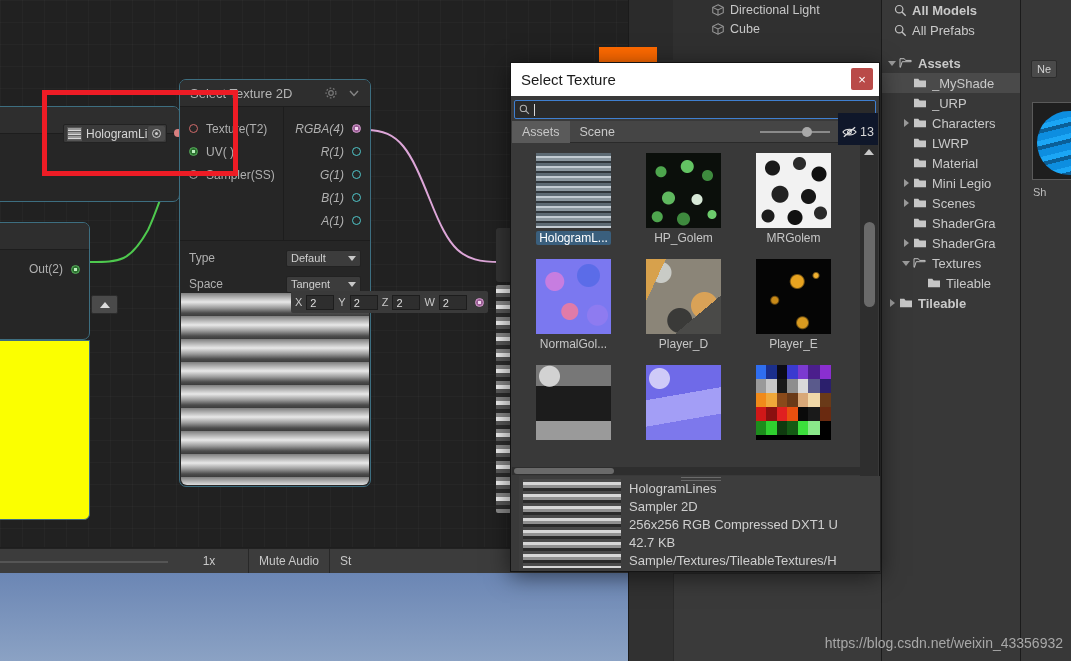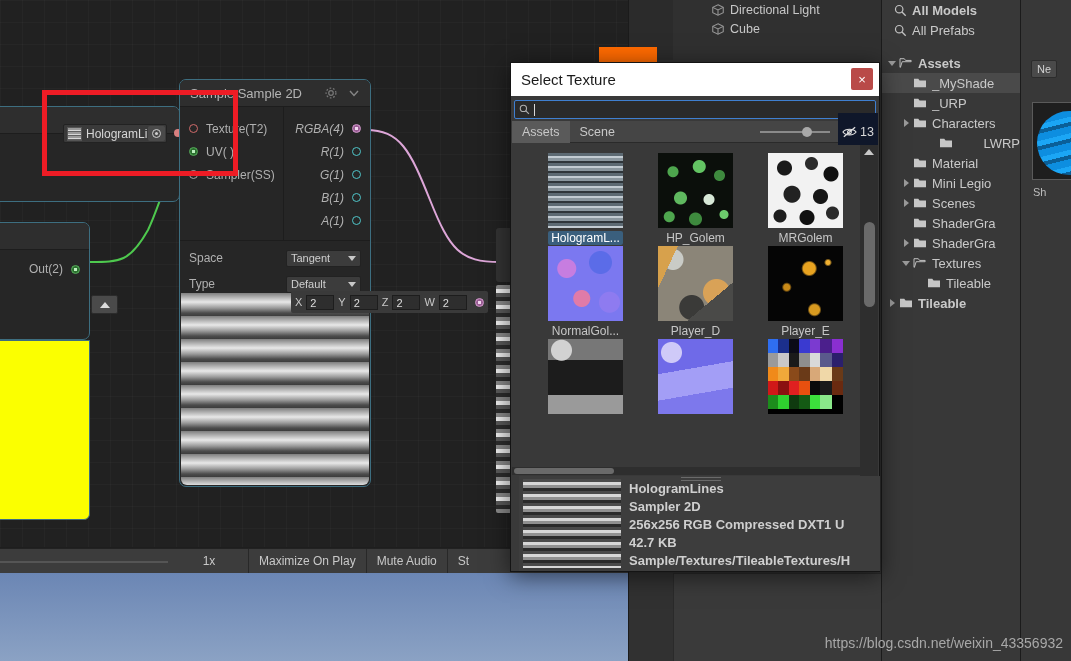--- a/index.html
+++ b/index.html
@@ -261,21 +261,21 @@
   .zoom-ctl .knob { position: absolute; left: 42px; top: -4px; width: 10px; height: 10px; border-radius: 50%; background: #a8a8a8; }
   .hidden-badge {
     margin-left: 8px; height: 37px; background: #0f172a; display:flex; align-items:center;
     padding: 0 4px; font-size: 12.5px; color: #d8d8d8; gap: 3px;
   }
 
   .grid-area {
     position: absolute; left: 1px; top: 82px; right: 19px; height: 400px;
     background: #393939; overflow: hidden;
   }
-  .grid-inner { display: flex; flex-wrap: wrap; padding: 8px 0 0 24px; gap: 1px 35px; margin-left: 12px; }
+  .grid-inner { display: flex; flex-wrap: wrap; padding: 8px 0 0 24px; gap: 14px 35px; }
   .tile { width: 75px; }
   .tile .thumb { width: 75px; height: 75px; }
   .tile .cap {
     margin-top: 3px; font-size: 12px; color: #c6c6c6; text-align: center;
     white-space: nowrap; overflow: hidden; text-overflow: clip;
   }
   .tile.selected .cap { background: #3a5f7d; color: #fff; border-radius: 2px; }
 
   .th-holo { background: repeating-linear-gradient(to bottom, #5d6a73 0 3px, #c3ccd3 3px 5px, #8b979f 5px 8px, #2f363b 8px 10px); }
   .th-hp {
@@ -364,21 +364,21 @@
   .dsb-thumb { position: absolute; left: 4px; top: 77px; width: 11px; height: 85px; background: #6a6a6a; border-radius: 6px; }
 
   .dlg-info {
     position: absolute; left: 8px; bottom: 0; width: 361px; height: 95px;
     background: #3d3d3d;
   }
   .info-thumb {
     position: absolute; left: 4px; top: 3px; width: 98px; height: 89px;
     background: repeating-linear-gradient(to bottom, #4a4a4a 0 3px, #d6d6d6 3px 6px, #909090 6px 9px, #2a2a2a 9px 12px);
   }
-  .info-lines { position: absolute; left: 110px; top: 4px; right: 4px; font-weight: bold; }
+  .info-lines { position: absolute; left: 110px; top: 4px; right: 4px; }
   .info-lines div { font-size: 13px; color: #cfcfcf; line-height: 18px; white-space: nowrap; overflow: hidden; }
   .info-grip {
     position: absolute; left: 45%; top: 1px; width: 40px; height: 4px;
     border-top: 1px solid #6a6a6a; border-bottom: 1px solid #6a6a6a;
   }
 
   .h-scroll {
     position: absolute; left: 1px; bottom: 96px; right: 19px; height: 8px; background: #2e2e2e;
   }
   .h-scroll .thumb { position:absolute; left:2px; top:1px; width:100px; height:6px; background:#6a6a6a; border-radius:3px;}
@@ -433,21 +433,21 @@
       </div>
       <div class="out-row">
         <span>Out(2)</span>
         <span class="slot s-green" style="margin-left:8px"></span>
       </div>
     </div>
     <div class="yellow-node"></div>
 
     <div class="sg-node" id="node-sample">
       <div class="sg-node-title">
-        <span class="ttl">Sample Sample 2D</span>
+        <span class="ttl">Select Texture 2D</span>
         <svg class="gear-ic" viewBox="0 0 16 16">
           <circle cx="8" cy="8" r="2.6" fill="none" stroke="#b4b4b4" stroke-width="1.4"></circle>
           <circle cx="8" cy="8" r="5.6" fill="none" stroke="#b4b4b4" stroke-width="1.4" stroke-dasharray="2 2"></circle>
         </svg>
         <svg class="chev-ic" viewBox="0 0 12 12">
           <path d="M2 4 L6 8.5 L10 4" fill="none" stroke="#b4b4b4" stroke-width="1.4"></path>
         </svg>
       </div>
 
       <div class="ports-area">
@@ -484,30 +484,30 @@
           </div>
           <div class="port-row out">
             <span class="port-out-lbl">A(1)</span>
             <span class="slot s-cyan"></span>
           </div>
         </div>
       </div>
 
       <div class="node-prop-rows">
         <div class="prop-row">
+          <span class="prop-label">Type</span>
+          <span class="prop-dd">
+            <span>Default</span>
+            <span class="dd-arrow"></span>
+          </span>
+        </div>
+        <div class="prop-row">
           <span class="prop-label">Space</span>
           <span class="prop-dd">
             <span>Tangent</span>
-            <span class="dd-arrow"></span>
-          </span>
-        </div>
-        <div class="prop-row">
-          <span class="prop-label">Type</span>
-          <span class="prop-dd">
-            <span>Default</span>
             <span class="dd-arrow"></span>
           </span>
         </div>
       </div>
 
       <div class="node-preview"></div>
     </div>
 
     <div class="collapse-btn">
       <span class="caret"></span>
@@ -529,21 +529,20 @@
     <div class="strip-preview"></div>
 
     <div class="red-box"></div>
   </div>
 
   <div class="gameview-bar">
     <div class="zoom-slider">
         <div class="track"></div>
       </div>
     <div class="zoom-label">1x</div>
-    <div class="tb-btn">Maximize On Play</div>
     <div class="tb-btn">Mute Audio</div>
     <div class="tb-btn">St</div>
   </div>
   <div class="sky"></div>
 
   <div class="hier-panel">
     <div class="strip-left-col" style="left:0;"></div>
     <div class="orange-chip" style="left:-30px;top:47px;"></div>
     <div style="padding-top:0px">
       <div class="hier-item">
@@ -607,21 +606,21 @@
         </div>
         <div class="proj-row" style="padding-left: 18px;">
           <svg class="twisty" viewBox="0 0 12 12">
             <path d="M4 2 L9 6 L4 10 Z" fill="#9a9a9a"></path>
           </svg>
           <svg class="fic" viewBox="0 0 16 14">
             <path d="M1 12 L1 2 L6 2 L7.5 4 L15 4 L15 12 Z" fill="#c6c6c6"></path>
           </svg>
           <span class="lbl">Characters</span>
         </div>
-        <div class="proj-row" style="padding-left: 18px; justify-content: space-between;">
+        <div class="proj-row" style="padding-left: 18px;">
           <svg class="twisty" viewBox="0 0 12 12"></svg>
           <svg class="fic" viewBox="0 0 16 14">
             <path d="M1 12 L1 2 L6 2 L7.5 4 L15 4 L15 12 Z" fill="#c6c6c6"></path>
           </svg>
           <span class="lbl">LWRP</span>
         </div>
         <div class="proj-row" style="padding-left: 18px;">
           <svg class="twisty" viewBox="0 0 12 12"></svg>
           <svg class="fic" viewBox="0 0 16 14">
             <path d="M1 12 L1 2 L6 2 L7.5 4 L15 4 L15 12 Z" fill="#c6c6c6"></path>

